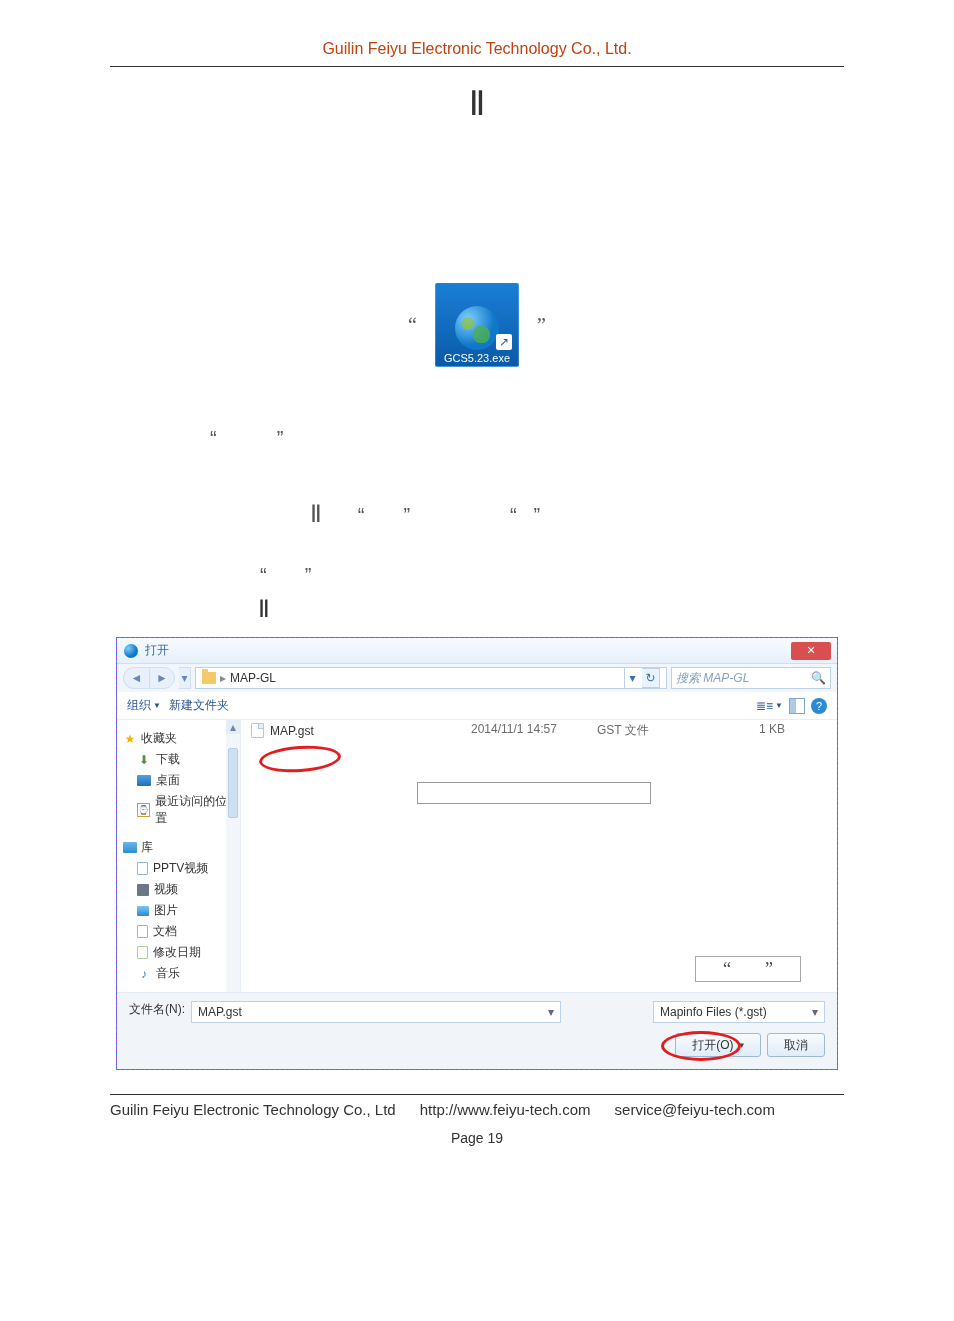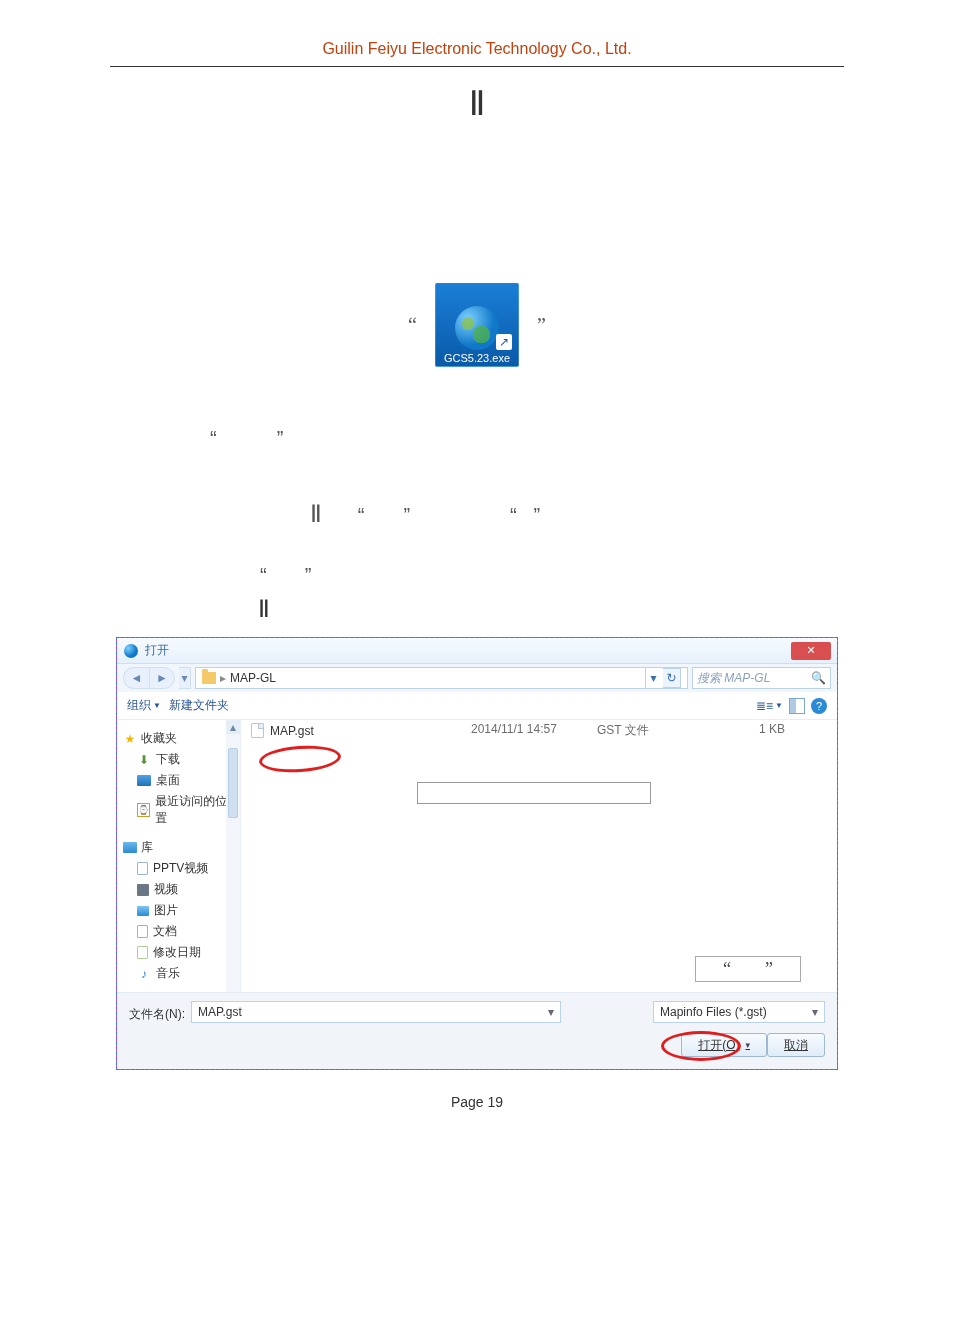--- a/index.html
+++ b/index.html
@@ -37,21 +37,21 @@
     .nav-btn.l { border-radius:11px 0 0 11px; border-right:none; }
     .nav-btn.r { border-radius:0 11px 11px 0; }
     .history { width:12px; height:22px; display:flex; align-items:center; justify-content:center; color:#6789b2; background:#e8f1fb; border:1px solid #cfe0f2; border-left:none; }
     .breadcrumb { flex:1; height:22px; background:#fff; border:1px solid #bcd2e8; display:flex; align-items:center; padding:0 6px; gap:4px; color:#333; }
     .folder-ico { width:14px; height:12px; background:#f3c969; border-radius:1px 1px 0 0; display:inline-block; position:relative; }
     .folder-ico::before{ content:""; position:absolute; top:-3px; left:0; width:6px; height:3px; background:#f3c969; border-radius:1px 1px 0 0; }
     .bc-sep { color:#888; }
     .bc-drop { margin-left:auto; display:flex; align-items:center; gap:2px; }
     .bc-drop-btn { width:16px; height:20px; border-left:1px solid #bcd2e8; display:flex; align-items:center; justify-content:center; color:#3f6fa8; }
     .refresh-btn { width:18px; height:20px; display:flex; align-items:center; justify-content:center; color:#3f6fa8; background:#eaf4ff; border:1px solid #bcd2e8; border-left:none; }
-    .searchbox { width:139px; height:22px; background:#fff; border:1px solid #bcd2e8; display:flex; align-items:center; padding:0 4px; color:#8aa3bb; font-style:italic; }
+    .searchbox { width:160px; height:22px; background:#fff; border:1px solid #bcd2e8; display:flex; align-items:center; padding:0 4px; color:#8aa3bb; font-style:italic; }
     .searchbox .spy { margin-left:auto; color:#3f6fa8; font-style:normal; }
     .toolbar { height:28px; display:flex; align-items:center; padding:0 10px; background:#fff; border-bottom:1px solid #e7eef6; gap:8px; }
     .tb-btn { color:#2a5693; font-size:12px; display:flex; align-items:center; gap:2px; }
     .tb-right { margin-left:auto; display:flex; align-items:center; gap:6px; }
     .view-btn { color:#2a5693; display:flex; align-items:center; gap:2px; }
     .preview-btn { width:16px; height:16px; border:1px solid #7ba7d1; display:inline-block; position:relative; }
     .preview-btn::before{ content:""; position:absolute; left:0; top:0; bottom:0; width:6px; background:#7ba7d1; opacity:.6;}
     .help-btn { width:16px; height:16px; border-radius:50%; background:#2a8ad6; color:#fff; display:flex; align-items:center; justify-content:center; font-size:11px; }
     .dlg-body { display:flex; height: 272px; background:#fff; }
     .dlg-side { width:124px; border-right:1px solid #e7eef6; padding:6px 0; overflow:hidden; position:relative; }
@@ -79,28 +79,28 @@
     .filerow { display:grid; grid-template-columns: 220px 126px 98px 100px; padding: 2px 10px; font-size:12px; }
     .filerow .nm { display:flex; align-items:center; gap:6px; color:#333; background:#fff; }
     .filerow .dt,.filerow .ty { color:#6c6c6c; }
     .filerow .sz { color:#6c6c6c; text-align:right; padding-right:10px;}
     .file-ico { width:13px; height:15px; background:#fff; border:1px solid #b7c6d6; border-radius:1px; position:relative; }
     .file-ico::after{ content:""; position:absolute; top:0; right:0; width:4px; height:4px; background:#e6eef6; border-left:1px solid #b7c6d6; border-bottom:1px solid #b7c6d6;}
     .red-oval-file { position:absolute; left: 18px; top: 26px; width: 82px; height: 26px; border: 3px solid #e11d1d; border-radius: 50%/50%; transform: rotate(-4deg); pointer-events:none; }
     .empty-box { position:absolute; left: 176px; top: 62px; width: 234px; height: 22px; border:1px solid #999; background:#fff; }
     .quote-box { position:absolute; right: 36px; bottom: 10px; width: 106px; height: 26px; border:1px solid #aaa; background:#fff; display:flex; align-items:center; justify-content:center; gap:34px; font-size:18px; color:#444; font-family: Georgia, serif; }
     .dlg-bottom { padding: 8px 12px 12px 12px; background:#f1f5fa; border-top:1px solid #e2eaf3; }
-    .fn-row { display:flex; align-items:flex-end; gap:6px; }
+    .fn-row { display:flex; align-items:flex-start; gap:6px; }
     .fn-label { font-size:12px; color:#333; white-space:nowrap; }
     .fn-input-wrap { flex:1; display:flex; align-items:center; }
     .fn-input { width: 370px; height:22px; border:1px solid #bcd2e8; background:#fff; padding:0 6px; font-size:12px; color:#333; display:flex; align-items:center;}
     .fn-input .dd { margin-left:auto; color:#667; }
     .filter { width: 172px; height:22px; border:1px solid #bcd2e8; background:#fff; display:flex; align-items:center; padding:0 6px; font-size:12px; color:#333; margin-left:auto; }
     .filter .dd { margin-left:auto; color:#667; }
-    .btn-row { display:flex; justify-content:flex-end; margin-top:10px; position:relative;text-decoration:underline; }
+    .btn-row { display:flex; gap:6px; justify-content:flex-end; margin-top:10px; position:relative; }
     .win-btn { height:24px; padding:0 16px; background:linear-gradient(180deg,#f7fbff,#e0ecf7); border:1px solid #9fb9d3; border-radius:3px; font-size:12px; color:#333; display:flex; align-items:center; gap:4px;}
     .win-btn.primary::after{ content:"▾"; font-size:9px; color:#445; margin-left:2px;}
     .red-oval-open { position:absolute; right: 84px; bottom:-4px; width: 80px; height: 30px; border:3px solid #e11d1d; border-radius:50%/50%; pointer-events:none;}
     .footer-sep { border-top:1px solid #333; margin-top: 6px; padding-top: 6px; }
     .footer-row { display:flex; gap:24px; font-size:15px; color:#333; }
     .footer-row span:first-child { }
     .page-num { text-align:center; margin-top: 12px; font-size:14px; color:#333; }
   </style>
 </head>
 <body>
@@ -280,14 +280,21 @@
           <div class="win-btn primary">
               <span>打开(O)</span>
             </div>
           <div class="win-btn">取消</div>
           <div class="red-oval-open"></div>
         </div>
       </div>
     </div>
   </div>
 
+  <div class="footer-sep">
+    <div class="footer-row">
+      <span>Guilin Feiyu Electronic Technology Co., Ltd</span>
+      <span>http://www.feiyu-tech.com</span>
+      <span>service@feiyu-tech.com</span>
+    </div>
+  </div>
   <div class="page-num">Page 19</div>
 </div>
 
 </body></html>

